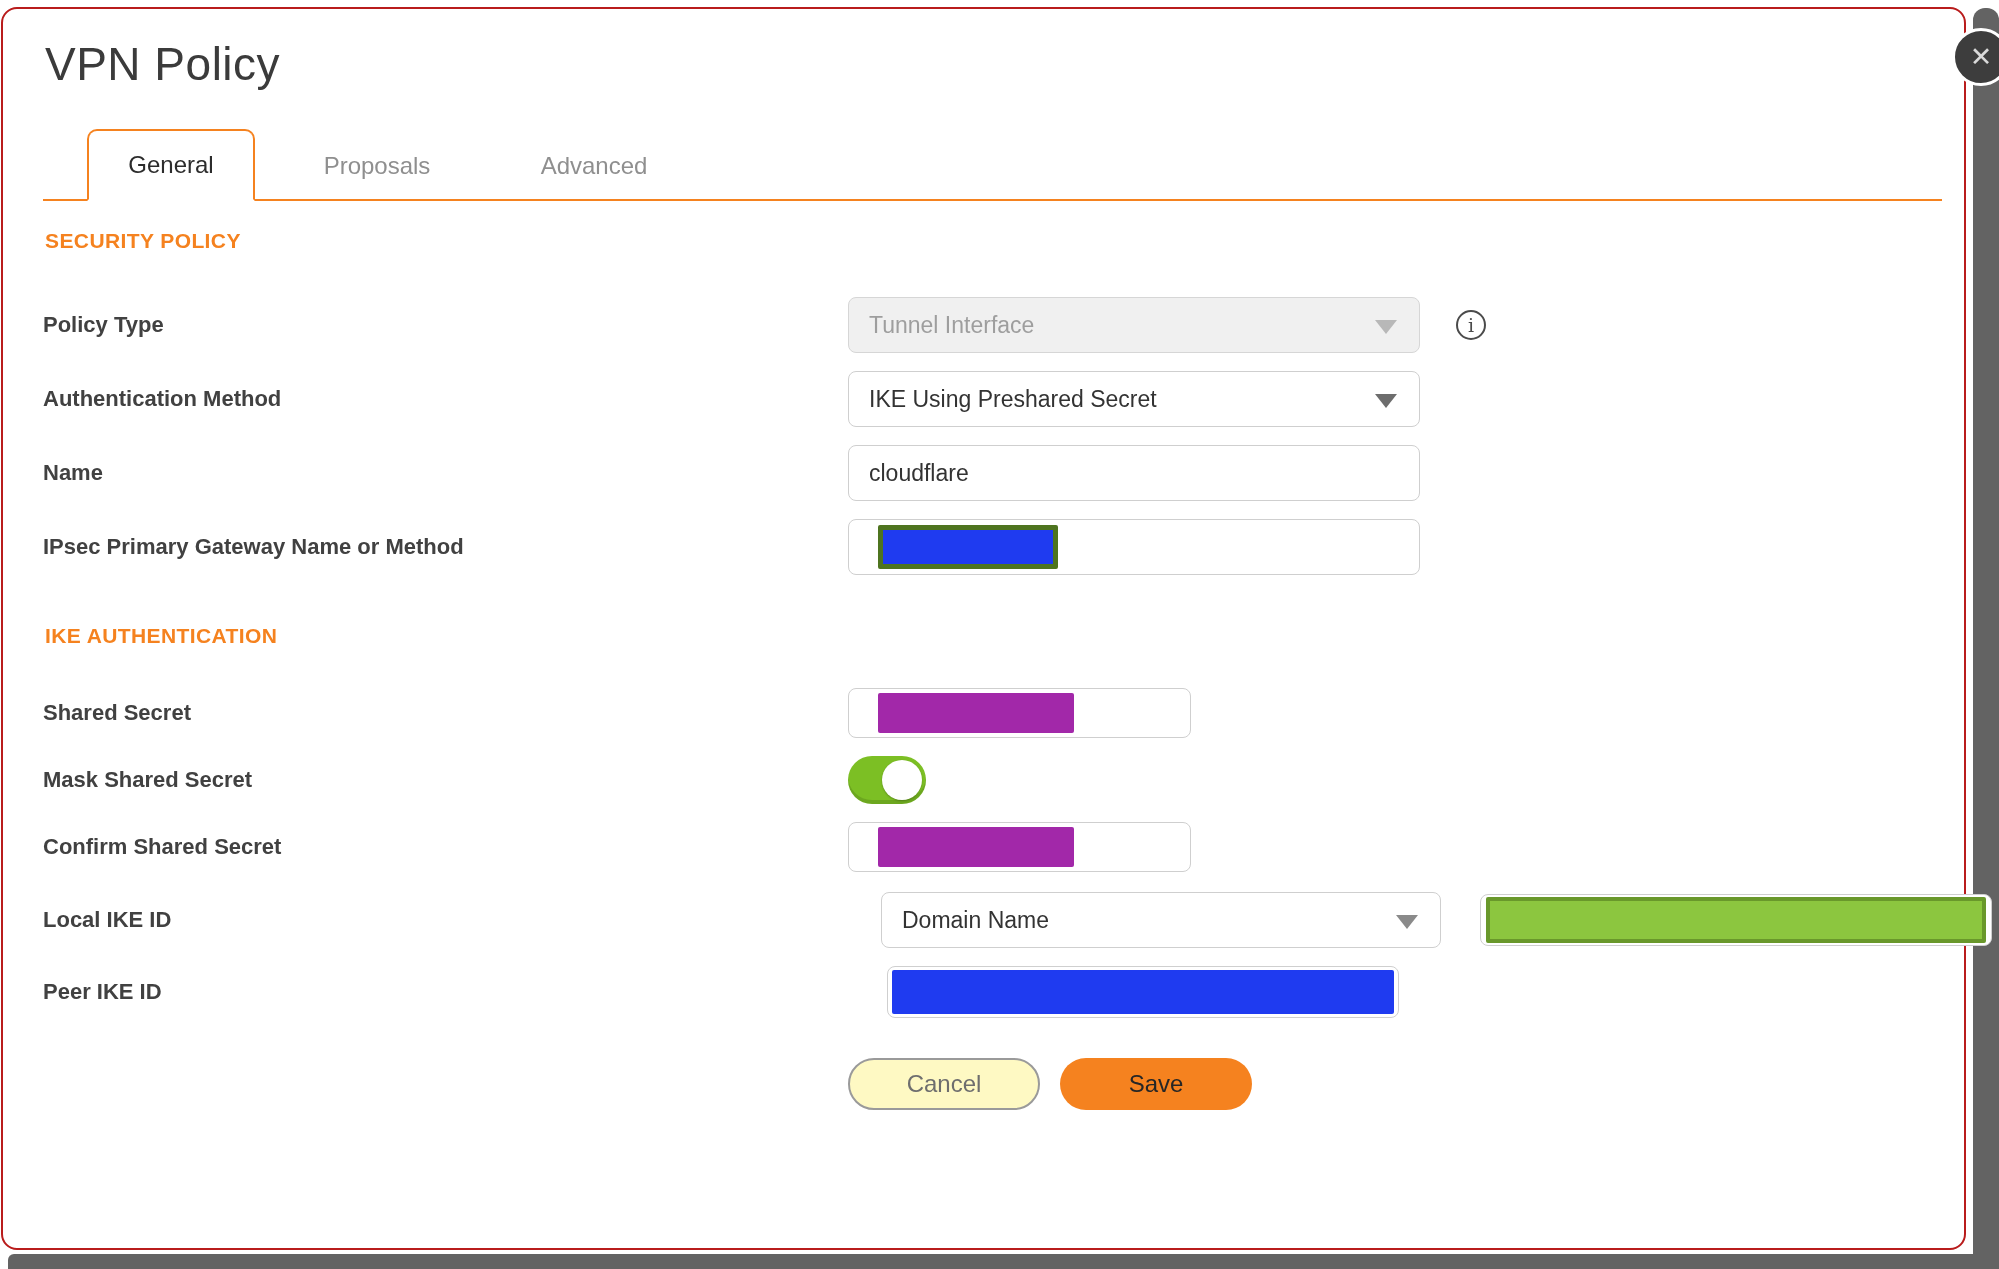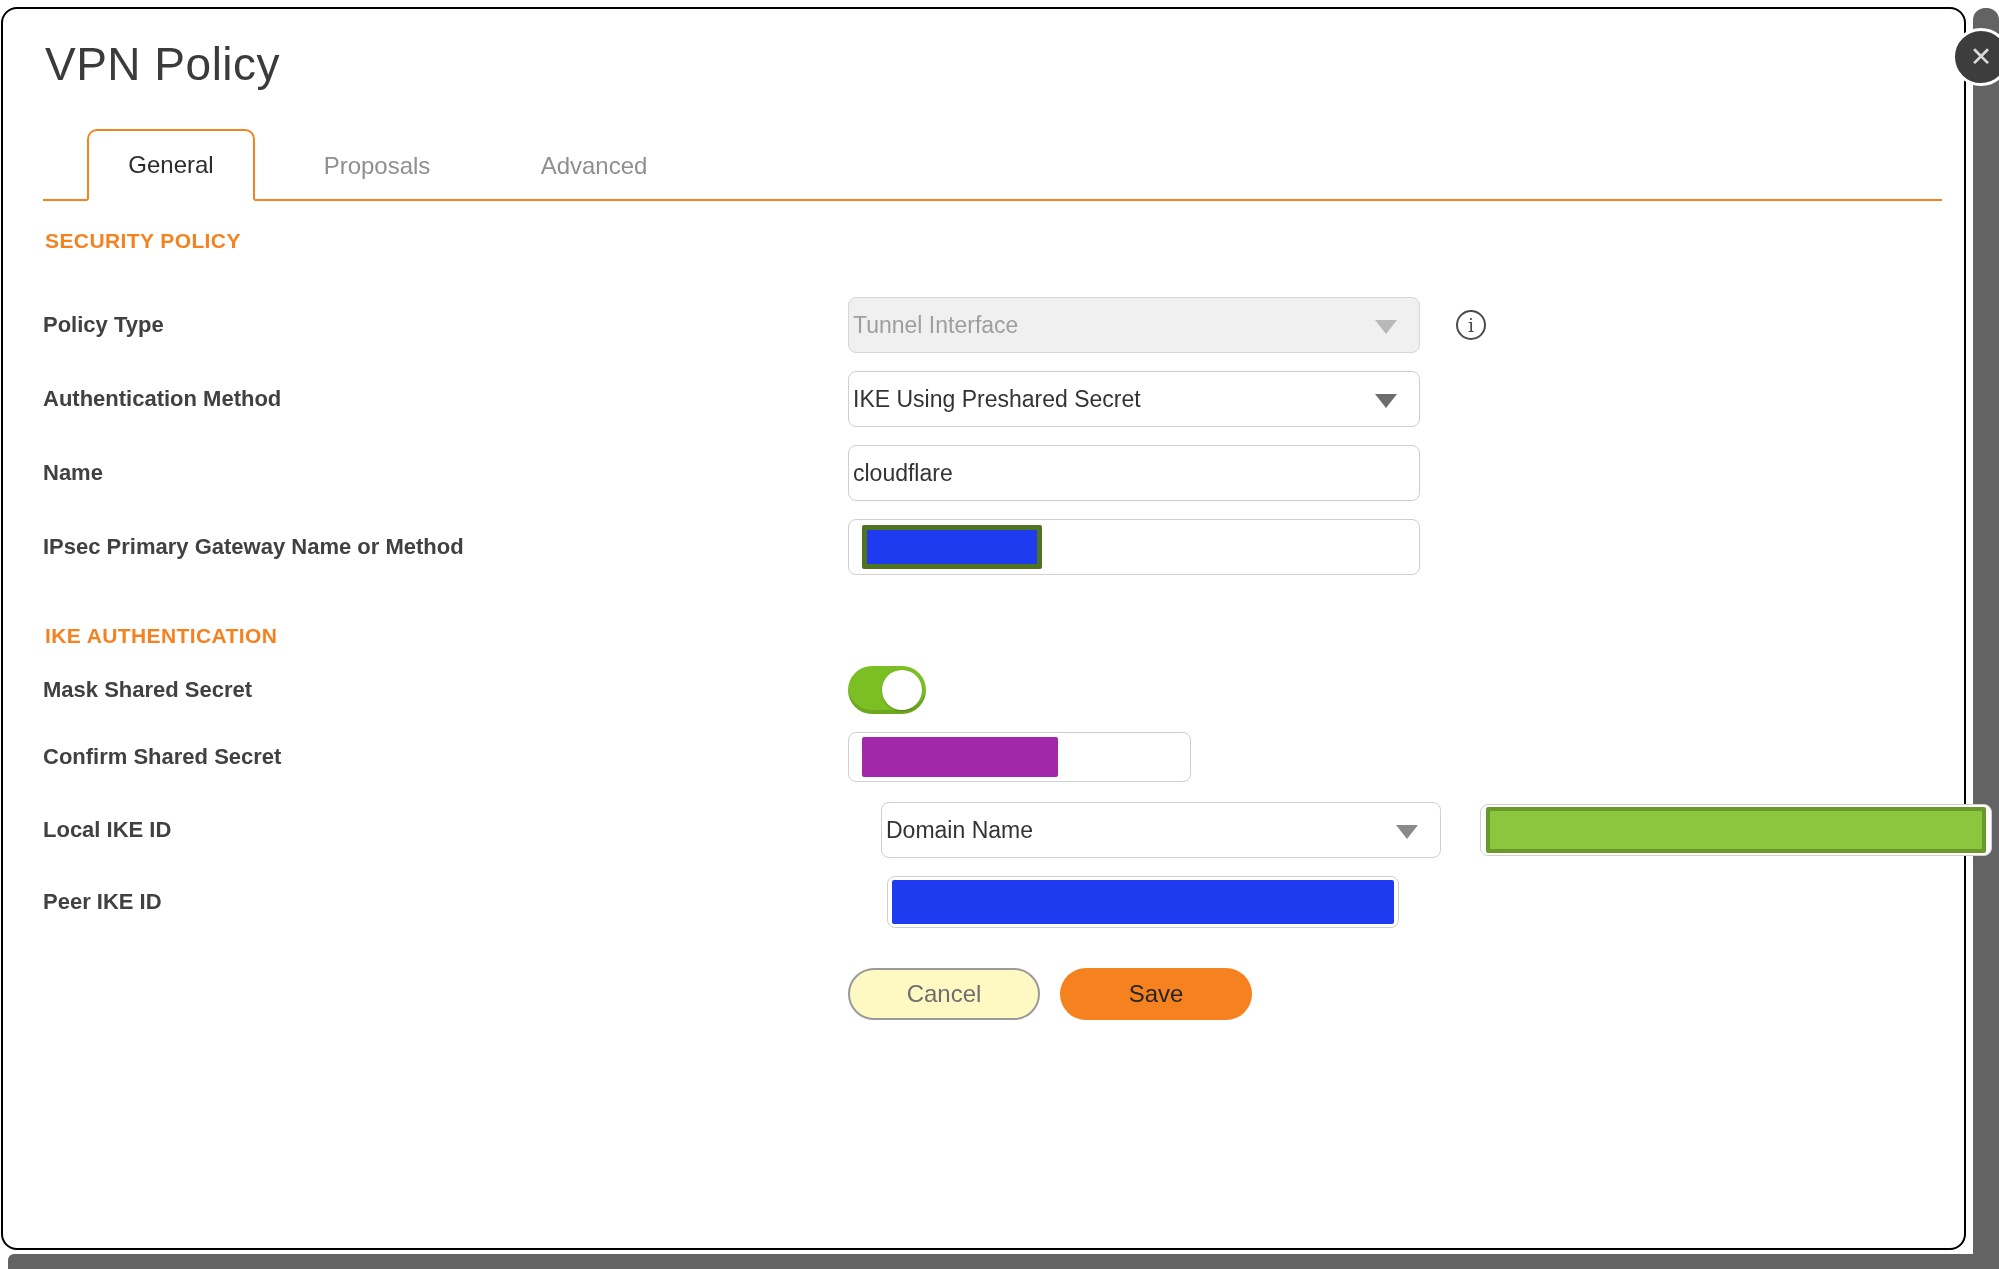--- a/index.html
+++ b/index.html
@@ -14,21 +14,21 @@
     position:absolute;left:1973px;top:8px;width:26px;height:1261px;
     background:var(--backdrop,#636363);border-radius:12px 12px 0 0;z-index:0;
   }
   .backdrop-bottom{
     position:absolute;left:8px;top:1254px;width:1991px;height:15px;
     background:var(--backdrop,#636363);border-radius:6px 0 0 0;z-index:0;
   }
   
   .dialog{
     position:absolute;left:1px;top:7px;width:1965px;height:1243px;
-    background:#fff;border:2px solid #000000;border-radius:16px;z-index:1;
+    background:#fff;border:2px solid #b91c1c;border-radius:16px;z-index:1;
     box-sizing:border-box;
   }
   .dialog-title{
     margin:28px 0 0 42px;font-size:46px;font-weight:400;color:#3b3b3b;letter-spacing:0.5px;
   }
   .close-btn{
     position:absolute;left:1952px;top:28px;width:58px;height:58px;border-radius:50%;
     background:#3d3d3d;border:3px solid #ffffff;color:#d9d9d9;z-index:3;
     display:flex;align-items:center;justify-content:center;font-size:27px;line-height:1;
     box-sizing:border-box;cursor:pointer;
@@ -60,21 +60,21 @@
   .row.first{margin-top:44px;}
   .row.gap-lg{margin-top:20px;gap:33px;}
   .lbl{
     width:768px;margin-right:37px;flex:none;
     font-size:22px;font-weight:700;color:#414141;
   }
   .ctl{display:flex;align-items:center;}
   .select,.input{
     position:relative;background:#fff;border:1.5px solid #cfcfcf;border-radius:8px;
     box-sizing:border-box;display:flex;align-items:center;
-    font-size:23px;color:#333333;padding-left:4px;
+    font-size:23px;color:#333333;padding-left:20px;
   }
   .w-big{width:572px;height:56px;}
   .w-secret{width:343px;height:50px;}
   .w-ike{width:560px;height:56px;}
   .w-side{width:512px;height:52px;padding-left:0;}
   .select.disabled{background:#f0f0f0;border-color:#d6d6d6;color:#9e9e9e;}
   .caret{
     position:absolute;right:22px;top:50%;margin-top:-5px;width:0;height:0;
     border-left:11px solid transparent;border-right:11px solid transparent;
     border-top:14px solid #6d6d6d;
@@ -190,20 +190,28 @@
       <div class="lbl">IPsec Primary Gateway Name or Method</div>
       <div class="ctl">
         <div class="input w-big">
           <div class="redact gateway"></div>
         </div>
       </div>
     </div>
 
     <div class="section-heading" style="margin-top:49px">IKE AUTHENTICATION</div>
 
+    <div class="row" style="margin-top:40px">
+      <div class="lbl">Shared Secret</div>
+      <div class="ctl">
+        <div class="input w-secret">
+          <div class="redact purple"></div>
+        </div>
+      </div>
+    </div>
 
     <div class="row">
       <div class="lbl">Mask Shared Secret</div>
       <div class="ctl">
         <div class="toggle">
           <div class="knob"></div>
         </div>
       </div>
     </div>
 

